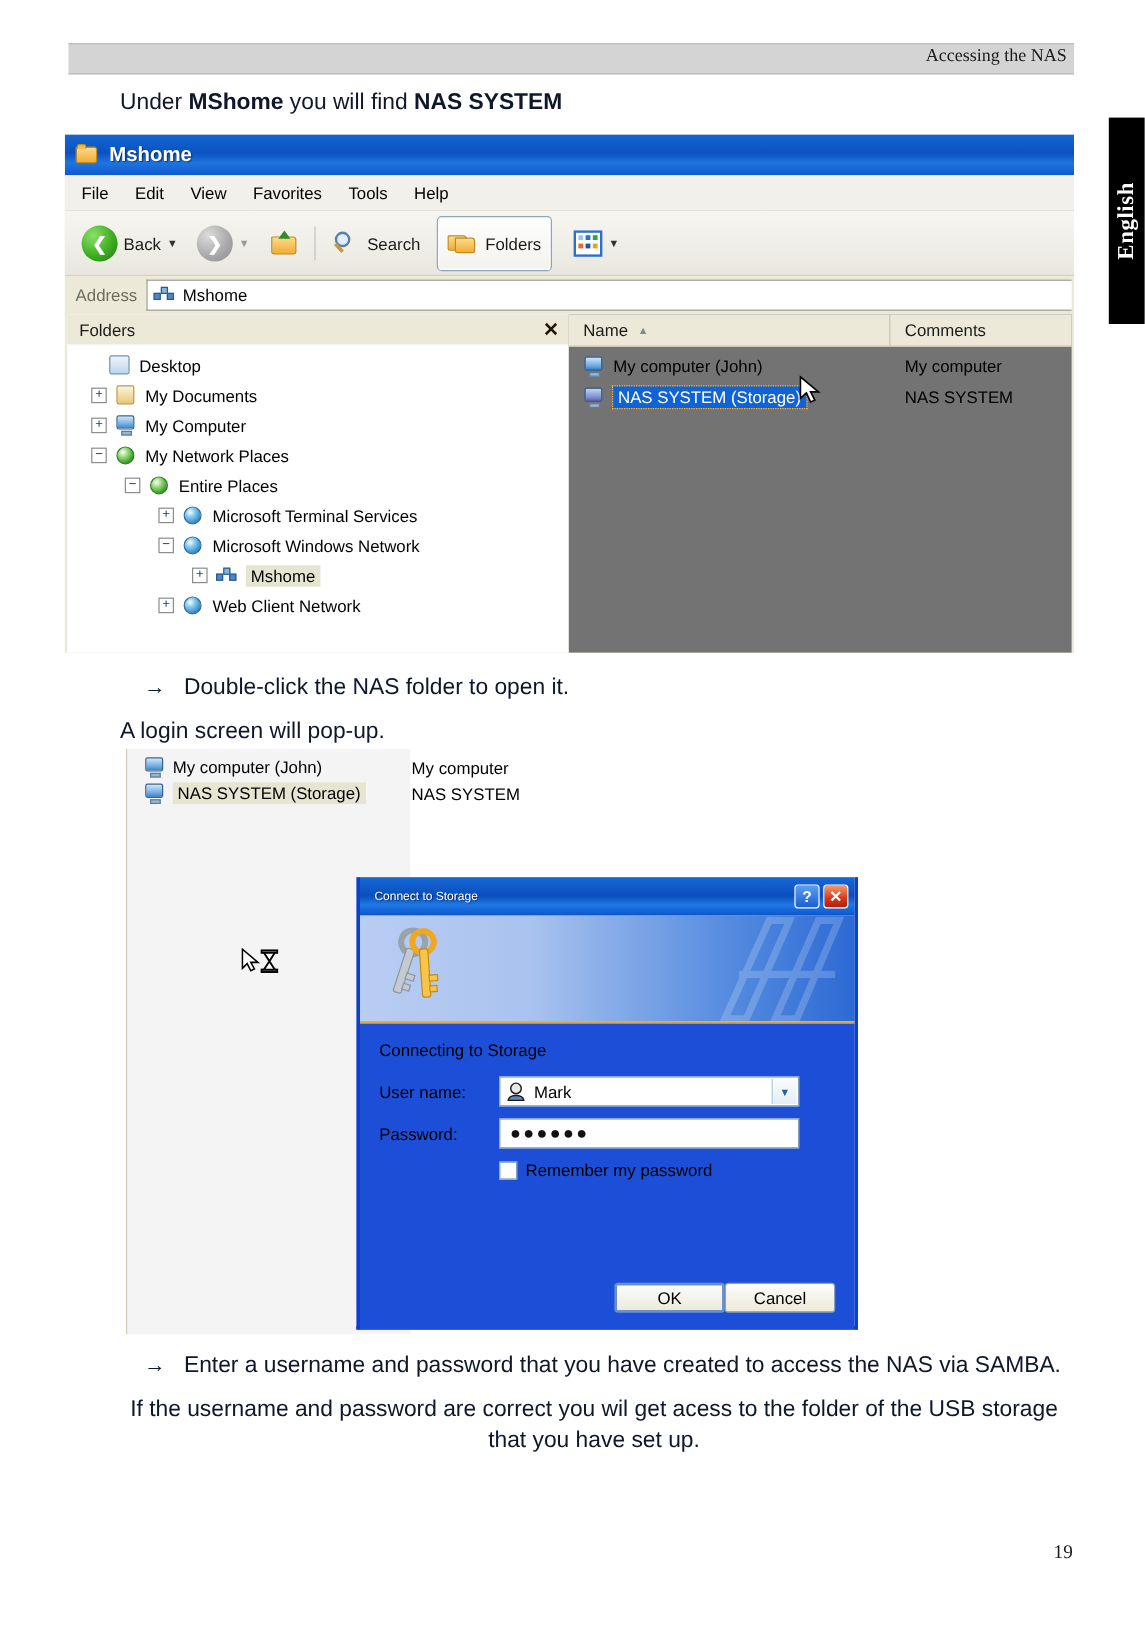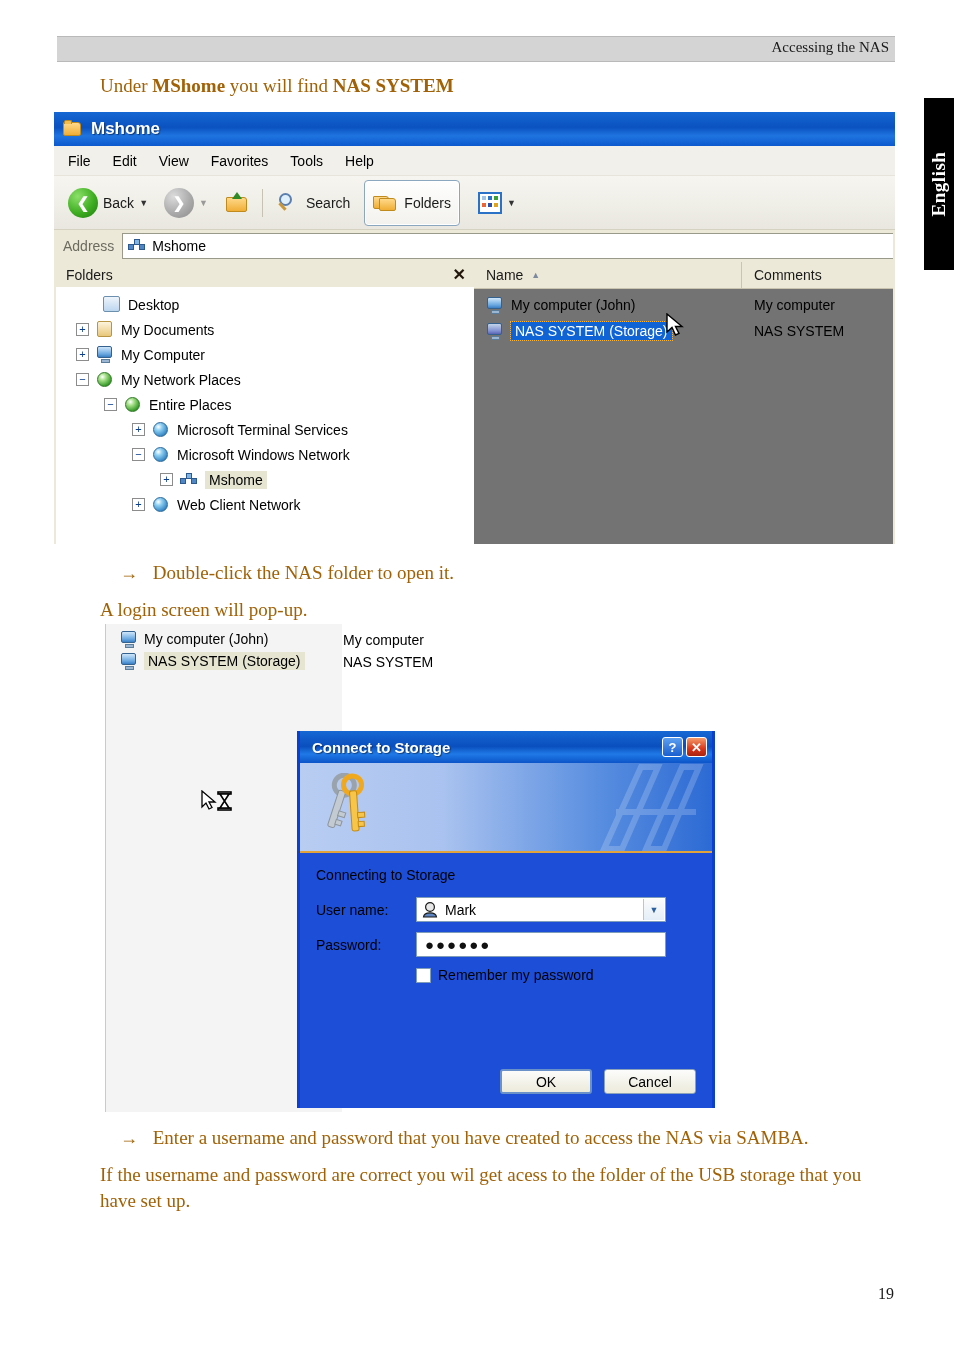--- a/index.html
+++ b/index.html
@@ -48,24 +48,25 @@
     color: #ffffff;
     font-family: "Liberation Serif", serif;
     font-weight: bold;
     font-size: 19px;
     letter-spacing: 0.5px;
   }
 
   
   .prose {
     position: absolute;
-    font-family: Liberation Serif, serif;
+    font-family: Liberation Sans, sans-serif;
     font-size: 19px;
-    color: #a16207;
+    color: #0f172a;
     line-height: 1.35;
+    text-align: center;
   }
   .prose b { font-weight: bold; }
   .arrow-line { white-space: nowrap; }
   .arrow-glyph { font-size: 18px; }
 
   
   .explorer {
     position: absolute;
     left: 54px; top: 112px;
     width: 841px; height: 432px;
@@ -295,21 +296,21 @@
     background: #ece9d8;
   }
   .dlg-title {
     height: 32px;
     background: linear-gradient(180deg,#1668d4 0%, #0a4fbe 48%, #1f79e6 72%, #0c55c9 100%);
     display: flex; align-items: center;
     padding: 0 5px 0 12px;
     box-sizing: border-box;
   }
   .dlg-title .t {
-    color: #fff; font-size: 15px; font-weight: bold;
+    color: #fff; font-size: 10px; font-weight: normal;
     text-shadow: 1px 1px 1px rgba(0,0,0,0.45);
     flex: 1;
   }
   .btn-sq {
     width: 21px; height: 20px; border-radius: 3px;
     display: inline-flex; align-items: center; justify-content: center;
     font-size: 13px; font-weight: bold; color: #fff;
     border: 1px solid #ffffff;
     box-sizing: border-box;
     margin-left: 3px;
@@ -370,21 +371,21 @@
     width: 15px; height: 15px;
     background: #ffffff;
     border: 1px solid #7f9db9;
     box-sizing: border-box;
     margin-right: 7px;
   }
   .check-label { font-size: 14px; color: #000; }
 
   .dlg-buttons {
     position: absolute; right: 16px; bottom: 14px;
-    display: flex; gap: 12px;
+    display: flex; 
   }
   .dlg-btn {
     width: 92px; height: 25px;
     background: linear-gradient(180deg,#fcfcfc 0%, #eceada 100%);
     border: 1px solid #8ca2b8;
     border-radius: 3px;
     display: flex; align-items: center; justify-content: center;
     font-size: 14px; color: #000;
     box-sizing: border-box;
     font-family: "Liberation Sans", sans-serif;
@@ -560,21 +561,21 @@
 
   <div class="exp-panes">
 
     <div class="pane-tree">
       <div class="tree-header">
         <span class="t">Folders</span>
         <span class="x">✕</span>
       </div>
       <div class="tree-body">
 
-        <div class="tnode" style="padding-left:27px;text-align:center;">
+        <div class="tnode" style="padding-left:15px;text-align:center;">
           <span class="expander blank"></span>
           <span class="ico">
               <i class="ic-desktop"></i>
             </span>
           <span class="lbl">Desktop</span>
         </div>
 
         <div class="tnode" style="padding-left:20px;">
           <span class="expander">+</span>
           <span class="ico">

